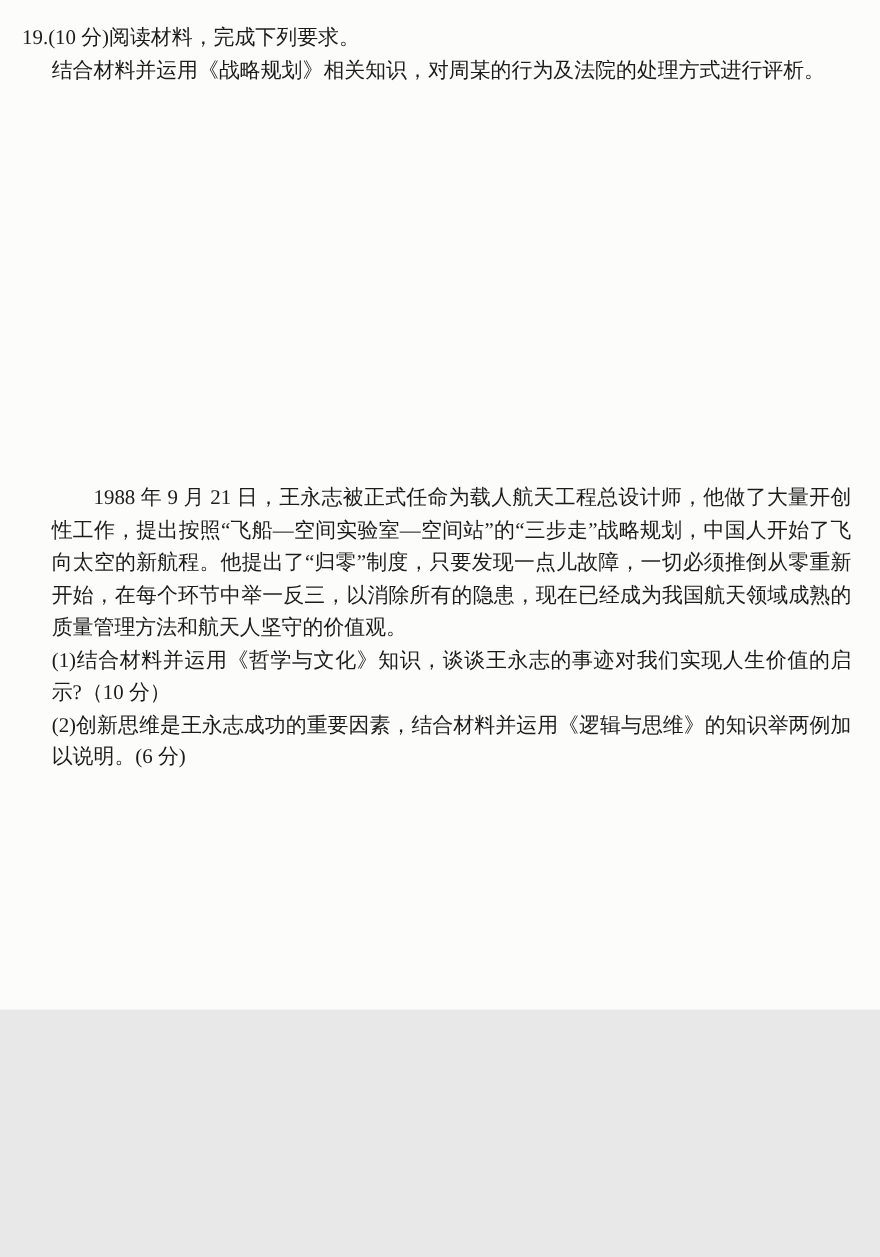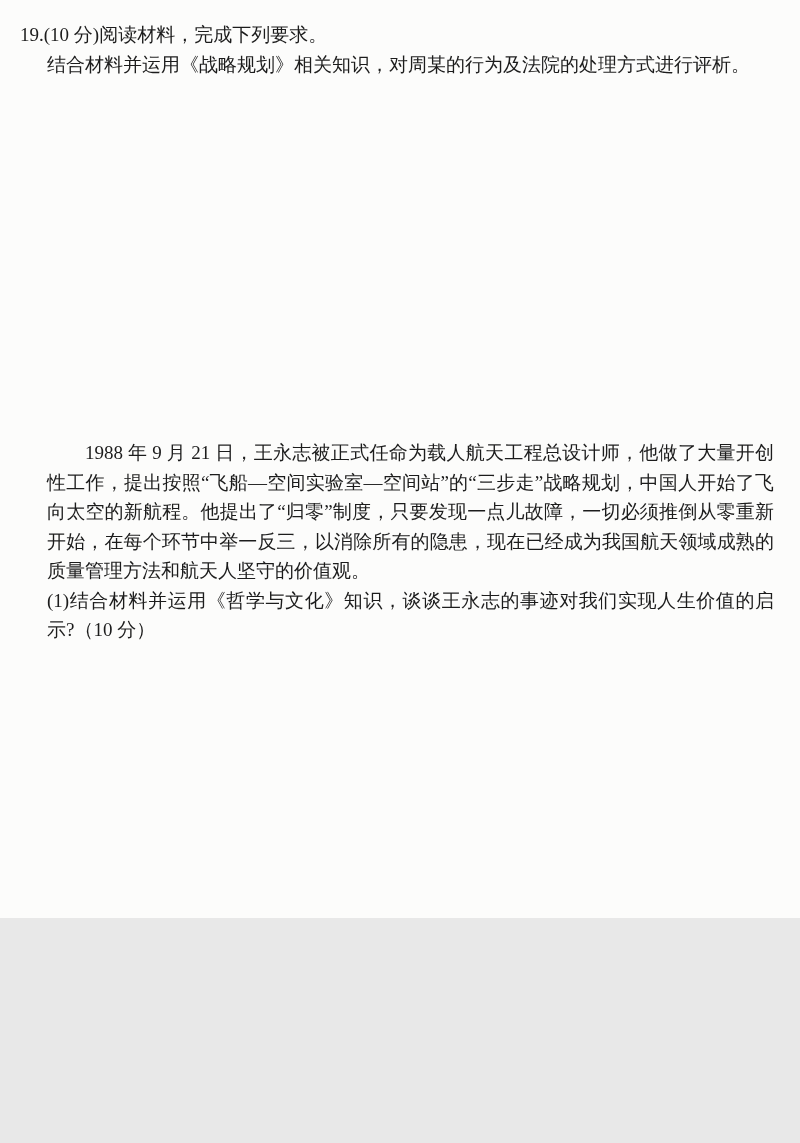--- a/index.html
+++ b/index.html
@@ -57,17 +57,18 @@
 <div class="page">
 
   <section class="question question-19">
     <div class="q-header">19.(10 分)阅读材料，完成下列要求。</div>
     <p class="plain">结合材料并运用《战略规划》相关知识，对周某的行为及法院的处理方式进行评析。</p>
   </section>
 
   <section class="question question-20">
     <p class="para">1988 年 9 月 21 日，王永志被正式任命为载人航天工程总设计师，他做了大量开创性工作，提出按照“飞船—空间实验室—空间站”的“三步走”战略规划，中国人开始了飞向太空的新航程。他提出了“归零”制度，只要发现一点儿故障，一切必须推倒从零重新开始，在每个环节中举一反三，以消除所有的隐患，现在已经成为我国航天领域成熟的质量管理方法和航天人坚守的价值观。</p>
     <p class="plain">(1)结合材料并运用《哲学与文化》知识，谈谈王永志的事迹对我们实现人生价值的启示?（10 分）</p>
+    <p class="plain">(2)创新思维是王永志成功的重要因素，结合材料并运用《逻辑与思维》的知识举两例加以说明。(6 分)</p>
   </section>
 
   <div class="footer">思想政治第 6 页(共 6 页)</div>
 
 </div>
 
 </body></html>

